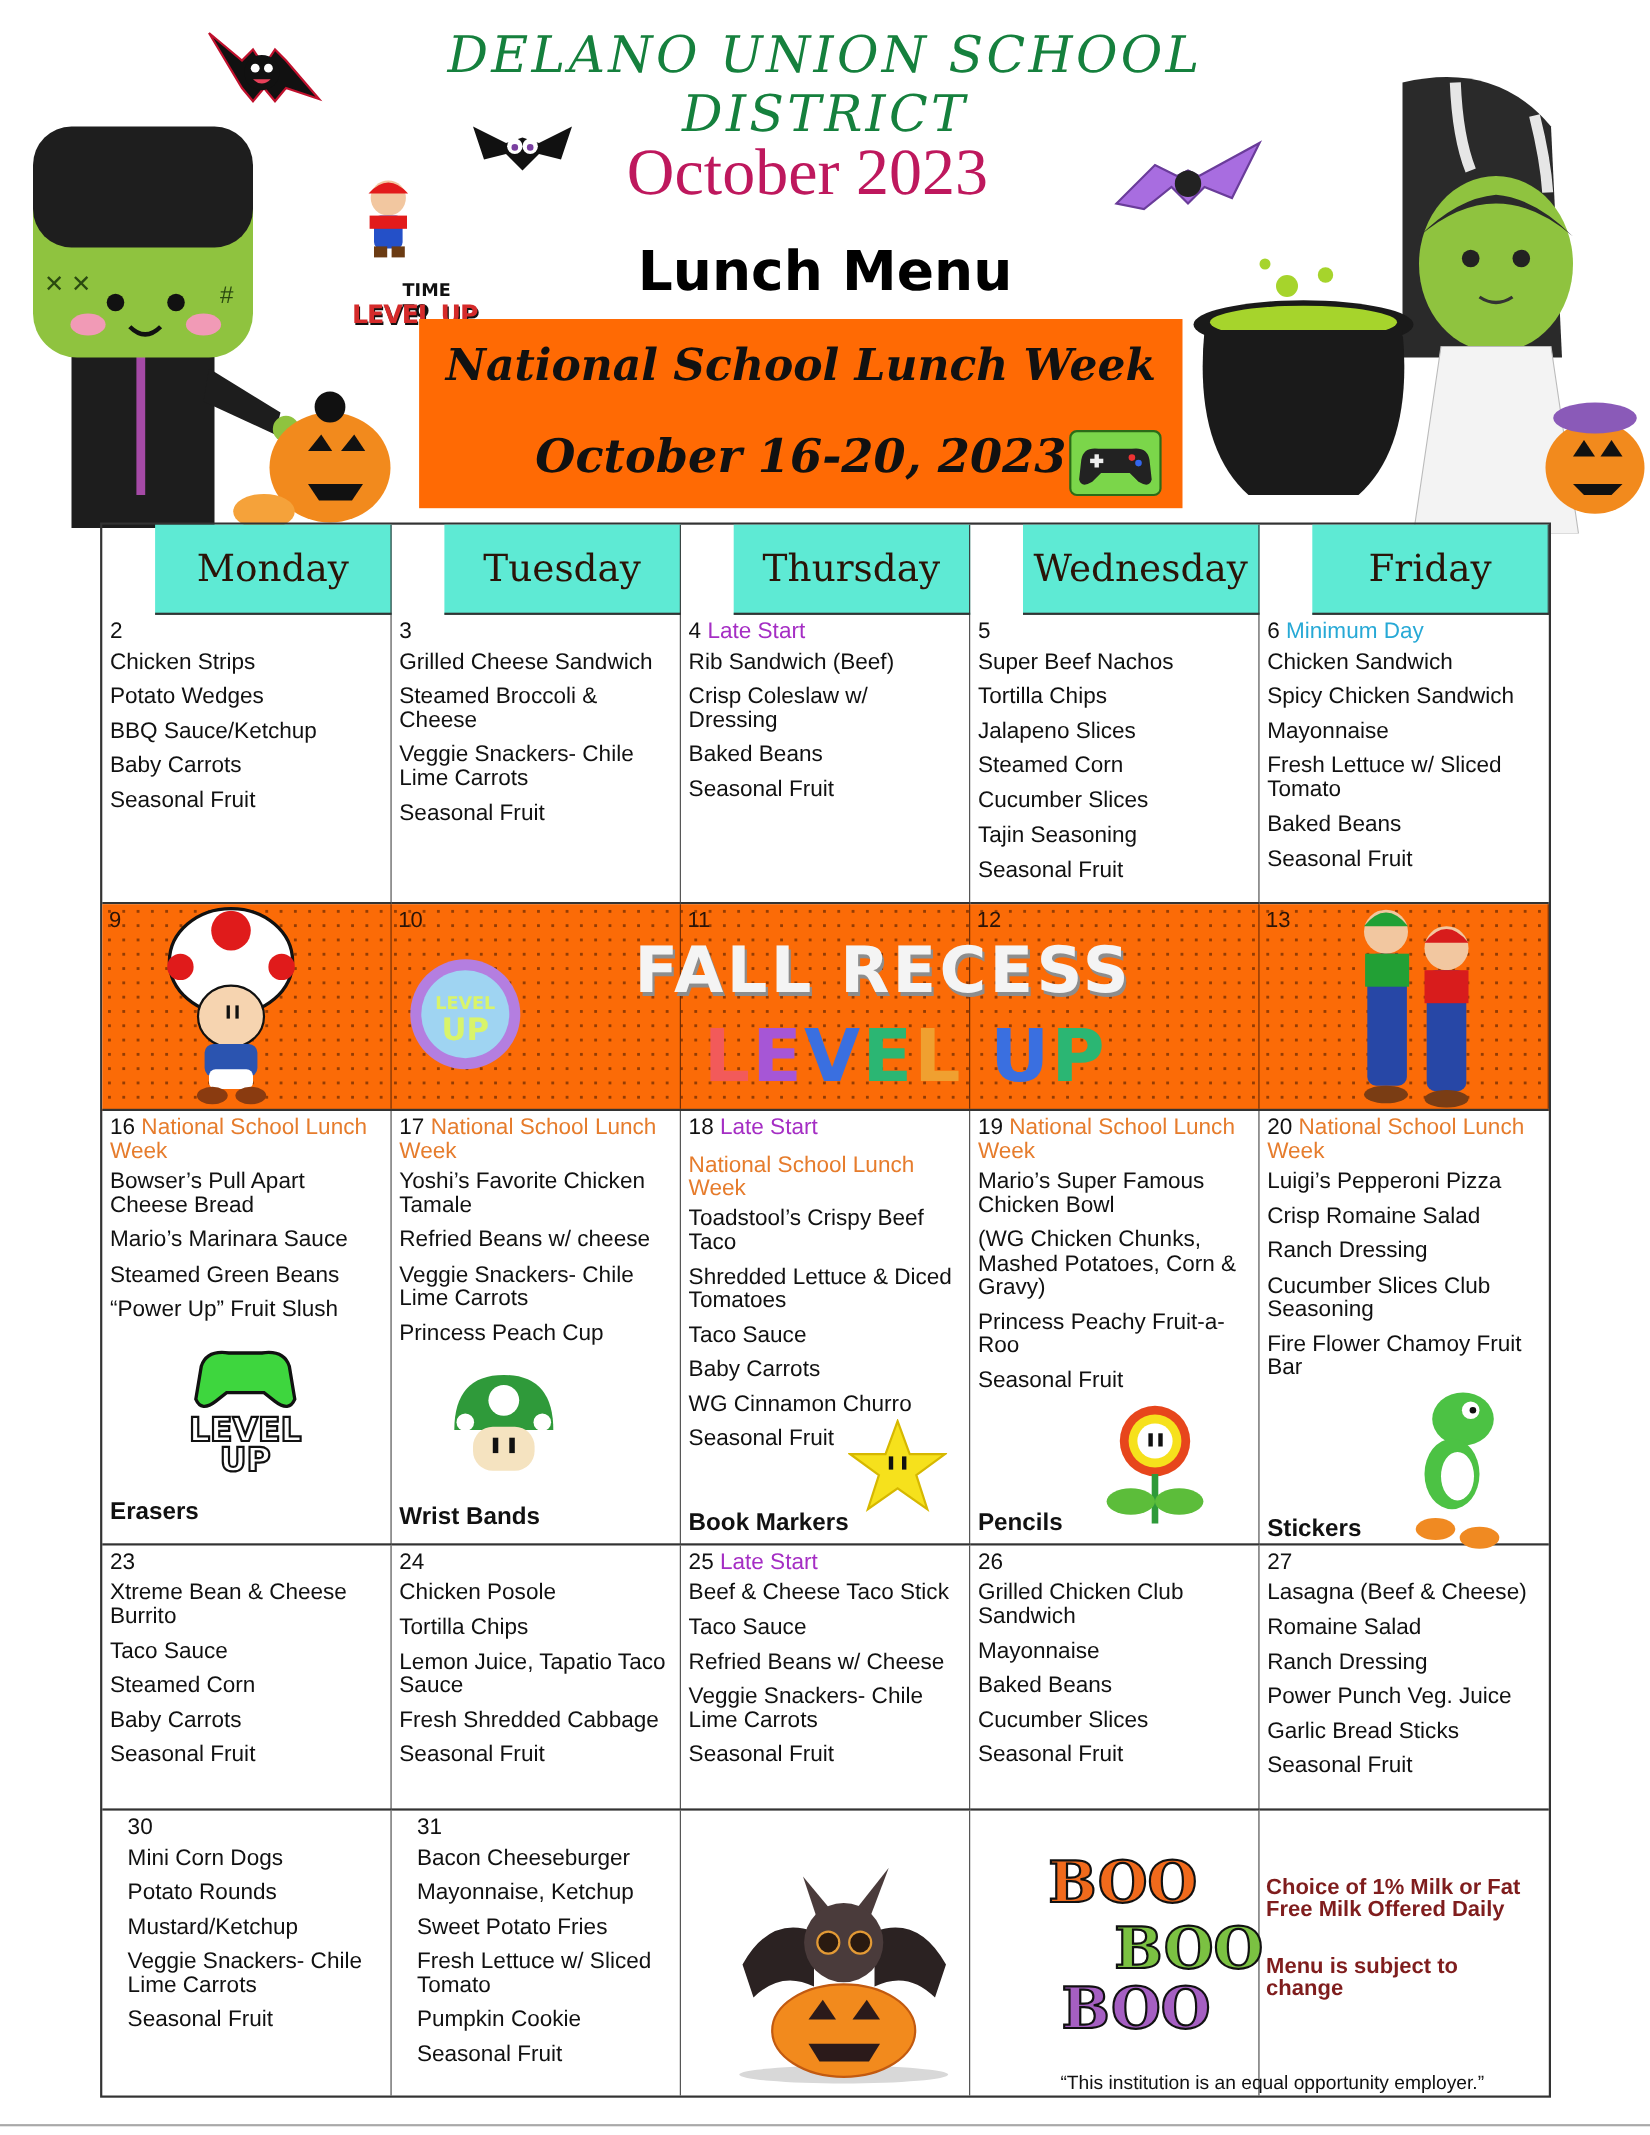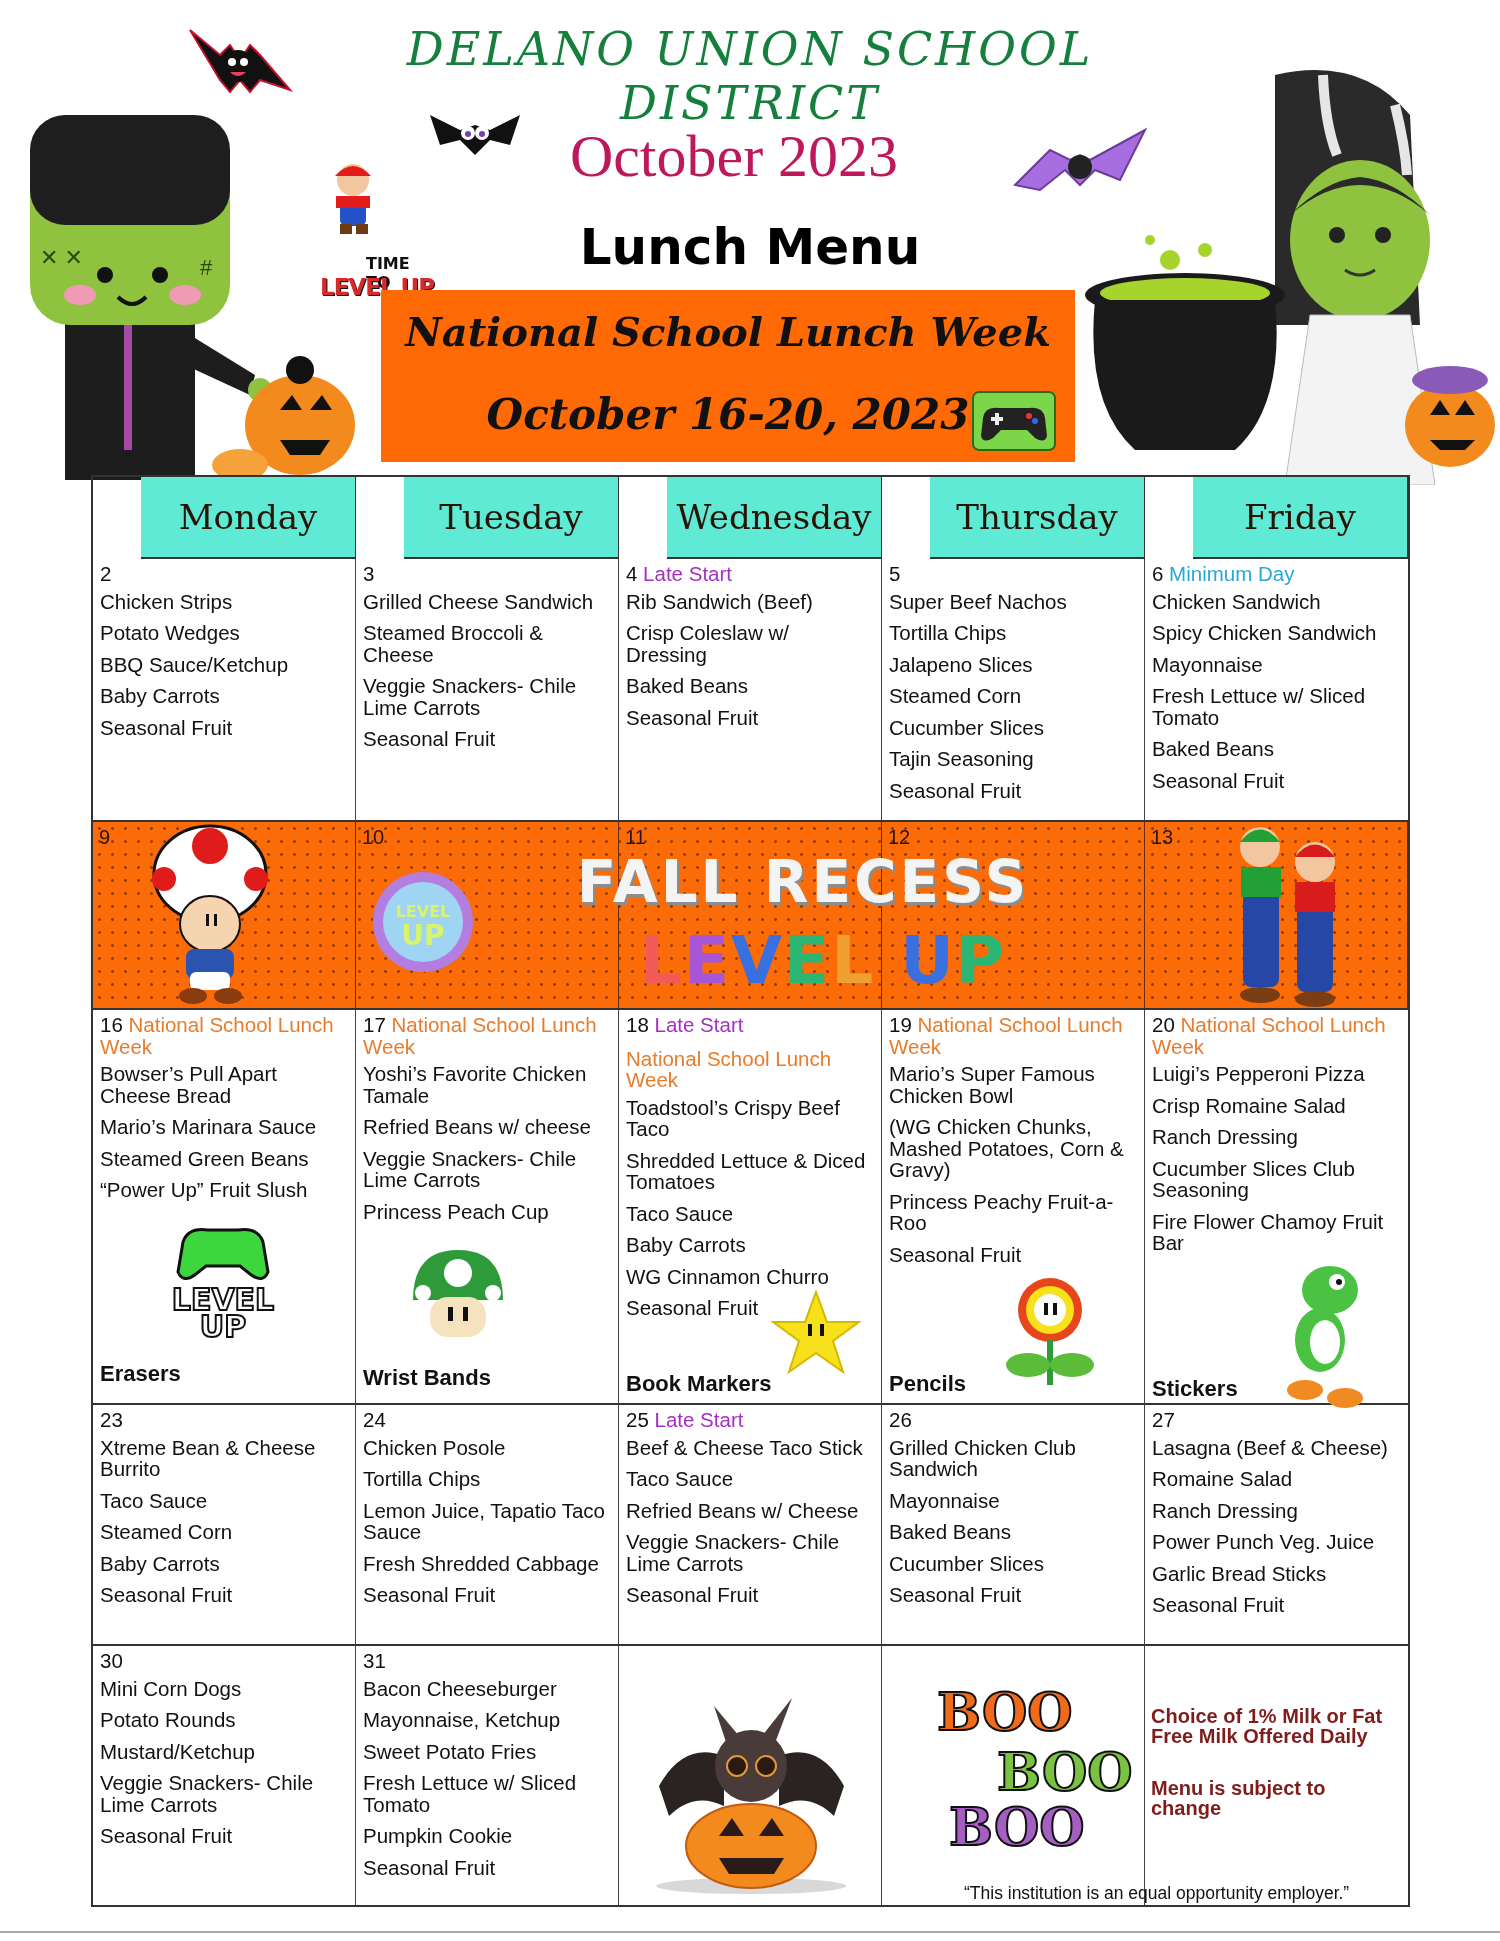--- a/index.html
+++ b/index.html
@@ -46,21 +46,21 @@
     background:#5eead4; border-right:1px solid #333; border-bottom:2px solid #333;
     display:flex; align-items:center; justify-content:center;
     font-family:"DejaVu Serif", serif; font-size:34px; color:#2a1408;margin-left:48px;
   }
   .hdr:last-child { border-right:none; }
   .cell {
     border-right:1px solid #444; border-bottom:2px solid #333; position:relative;
     padding:4px 7px; box-sizing:border-box; font-size:20.5px; line-height:1.05;
   }
   .cell.last-col { border-right:none; }
-  .cell.last-row { border-bottom:none; }
+  .cell.last-row { border-bottom:none;margin-left:16px; }
   .daynum { display:inline; }
   .note-purple { color:#a52ec4; }
   .note-cyan { color:#27a9d6; }
   .note-orange { color:#e67c2c; }
   .items { margin-top:6px; }
   .item { margin-bottom:10px; }
   .prize {
     position:absolute; left:7px; bottom:10px; font-weight:bold; font-size:22px; color:#111;
   }
   .hero-art { position:absolute; }
@@ -192,22 +192,22 @@
   <polygon points="355,350 365,335 375,350" fill="#111"></polygon>
     <polygon points="380,350 390,335 400,350" fill="#111"></polygon>
   <path d="M355 375 L400 375 L390 385 L365 385 Z" fill="#111"></path>
   <ellipse cx="375" cy="315" rx="38" ry="14" fill="#8a5ab8"></ellipse>
 </svg>
 
 <div class="grid">
 
   <div class="hdr">Monday</div>
   <div class="hdr">Tuesday</div>
+  <div class="hdr">Thursday</div>
   <div class="hdr">Wednesday</div>
-  <div class="hdr">Thursday</div>
   <div class="hdr">Friday</div>
 
   <div class="cell">
     <span class="daynum">2</span>
     <div class="items">
       <div class="item">Chicken Strips</div>
       <div class="item">Potato Wedges</div>
       <div class="item">BBQ Sauce/Ketchup</div>
       <div class="item">Baby Carrots</div>
       <div class="item">Seasonal Fruit</div>

